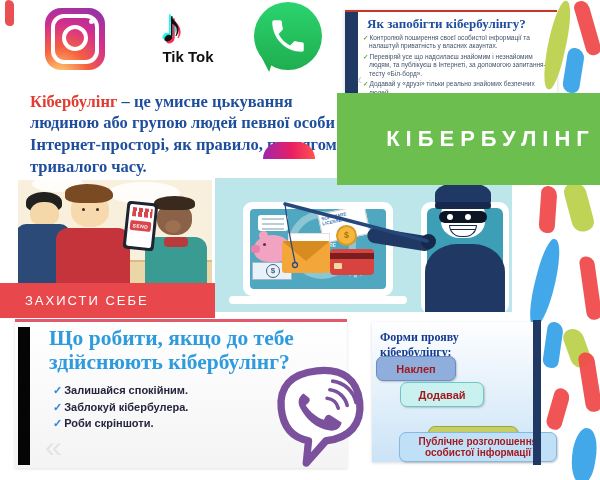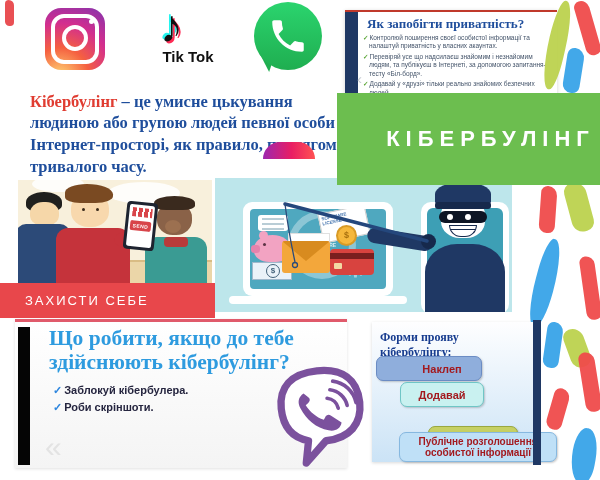--- a/index.html
+++ b/index.html
@@ -175,21 +175,21 @@
       <path fill="#fff" d="M6.62 10.79c1.44 2.83 3.76 5.14 6.59 6.59l2.2-2.21c.27-.27.67-.36 1.02-.24 1.12.37 2.33.57 3.57.57.55 0 1 .45 1 1V20c0 .55-.45 1-1 1-9.39 0-17-7.61-17-17 0-.55.45-1 1-1h3.5c.55 0 1 .45 1 1 0 1.25.2 2.45.57 3.57.11.35.03.74-.25 1.02l-2.2 2.2z"></path>
     </svg>
   </div>
 
   <p class="abs definition"><span class="term">Кібербулінг</span><span> – це умисне цькування людиною або групою людей певної особи у Інтернет-просторі, як правило, протягом тривалого часу.</span></p>
 
   <div class="abs dome"></div>
 
   <div class="abs slide-prevent">
     <div class="navybar"></div>
-    <h2>Як запобігти приватність?</h2>
+    <h2>Як запобігти кібербулінгу?</h2>
     <p class="p-item"><span class="chk g">✓</span><span>Контролюй поширення своєї особистої інформації та налаштуй приватність у власних акаунтах.</span></p>
     <p class="p-item"><span class="chk g">✓</span><span>Перевіряй усе що надсилаєш знайомим і незнайомим людям, та публікуєш в Інтернеті, за допомогою запитання-тесту «Біл-борд».</span></p>
     <p class="p-item"><span class="chk g">✓</span><span>Додавай у «друзі» тільки реально знайомих безпечних людей.</span></p>
   </div>
   <div class="abs chev-s">‹</div>
 
   <div class="abs stroke" style="left:548px;top:0;width:18px;height:90px;background:#BCD24E;transform:rotate(13deg);border-radius:45% 55% 40% 60%;"></div>
   <div class="abs stroke" style="left:580px;top:0;width:15px;height:56px;background:#EF4B4B;transform:rotate(-16deg);"></div>
   <div class="abs stroke" style="left:565px;top:48px;width:17px;height:45px;background:#38A3E8;transform:rotate(9deg);"></div>
 
@@ -285,37 +285,38 @@
   <div class="abs stroke" style="left:583px;top:256px;width:15px;height:64px;background:#EF4B4B;transform:rotate(-8deg);"></div>
 
   <div class="abs banner-green">
     <span>КІБЕРБУЛІНГ</span>
   </div>
 
   <div class="abs slide-actions">
     <div class="blackbar"></div>
     <h1><span>Що робити, якщо до тебе</span><br><span>здійснюють кібербулінг?</span></h1>
     <div class="a-list">
+      <div class="a-item"><span class="chk b">✓</span><span>Залишайся спокійним.</span></div>
       <div class="a-item"><span class="chk b">✓</span><span>Заблокуй кібербулера.</span></div>
       <div class="a-item"><span class="chk b">✓</span><span>Роби скріншоти.</span></div>
     </div>
   </div>
   <div class="abs chev-b">«</div>
 
   <svg class="abs viber" viewBox="0 0 100 118" style="transform:rotate(-6deg);">
     <path d="M50 5 C21 5 7 19 7 42 C7 62 16 75 33 80 L28 104 L52 82 C78 82 93 68 93 44 C93 19 78 5 50 5 Z" fill="#fff" stroke="#7B519D" stroke-width="8" stroke-linejoin="round"></path>
     <path d="M33 28 c-6 3 -8 9 -5 16 c5 13 15 23 28 27 c7 2 13 0 15 -7 l-11 -9 c-2 -2 -5 -1 -6 1 l-2 3 c-8 -4 -14 -10 -18 -18 l3 -2 c2 -2 3 -4 1 -6 z" fill="#7B519D"></path>
     <path d="M58 36 a14 14 0 0 1 11 12" stroke="#7B519D" stroke-width="4" fill="none" stroke-linecap="round"></path>
     <path d="M62 27 a22 22 0 0 1 17 19" stroke="#7B519D" stroke-width="4" fill="none" stroke-linecap="round"></path>
     <path d="M66 18 a30 30 0 0 1 23 26" stroke="#7B519D" stroke-width="4" fill="none" stroke-linecap="round"></path>
   </svg>
 
   <div class="abs forms">
     <h3>Форми прояву кібербулінгу:</h3>
-    <div class="fbox" style="left: 4px; top: 34px; width: 78px; height: 23px; background: rgb(143, 174, 220); border-color: rgb(107, 140, 196); padding-left: 26px;">
+    <div class="fbox" style="left: 4px; top: 34px; width: 78px; height: 23px; background: rgb(143, 174, 220); border-color: rgb(107, 140, 196);">
         <span>Наклеп</span>
       </div>
     <div class="fbox" style="left: 28px; top: 60px; width: 82px; height: 23px; background: rgb(201, 241, 240); border-color: rgb(111, 198, 198);">
         <span>Додавай</span>
       </div>
     <div class="fbox" style="left: 56px; top: 104px; width: 88px; height: 23px; background: rgb(198, 208, 99); border-color: rgb(154, 168, 63);">
         <span>Самозванство</span>
       </div>
     <div class="fbox" style="left: 3px; top: 110px; width: 156px; height: 28px; font-size: 10px; line-height: 1.15; background: rgb(191, 224, 247); border-color: rgb(134, 184, 224); margin-left: 24px;">
         <span>Публічне розголошення особистої інформації</span>

